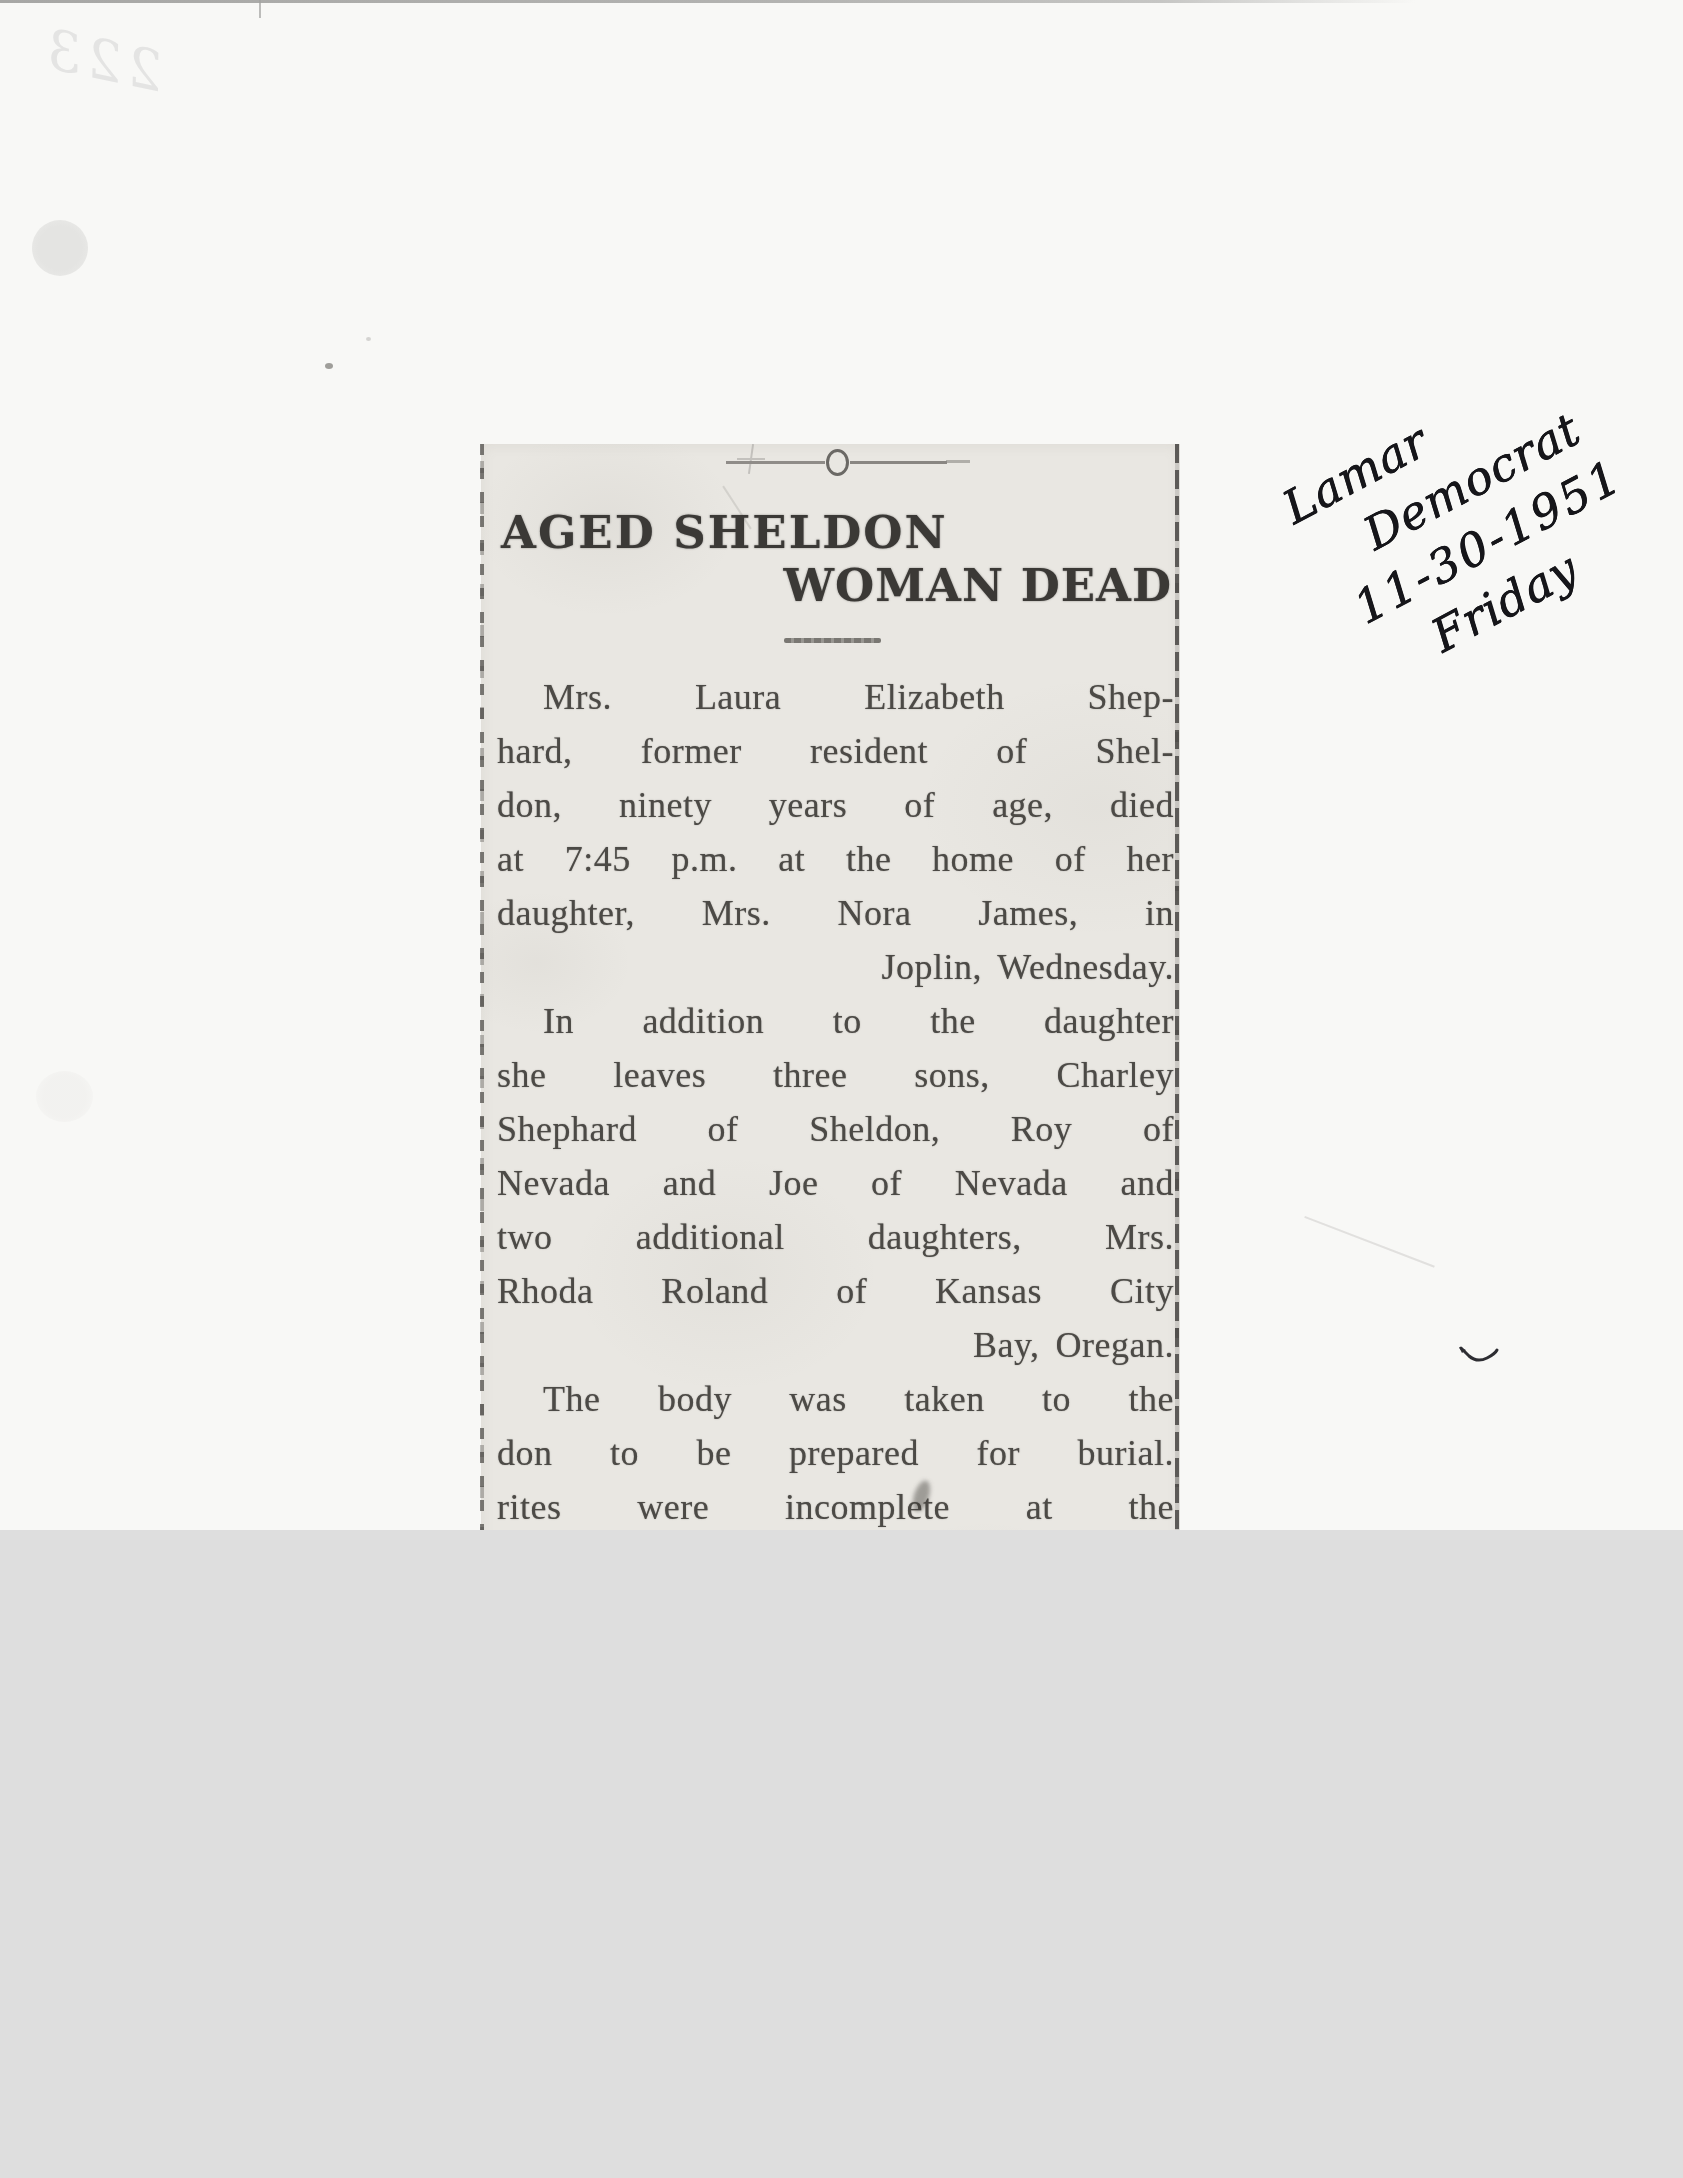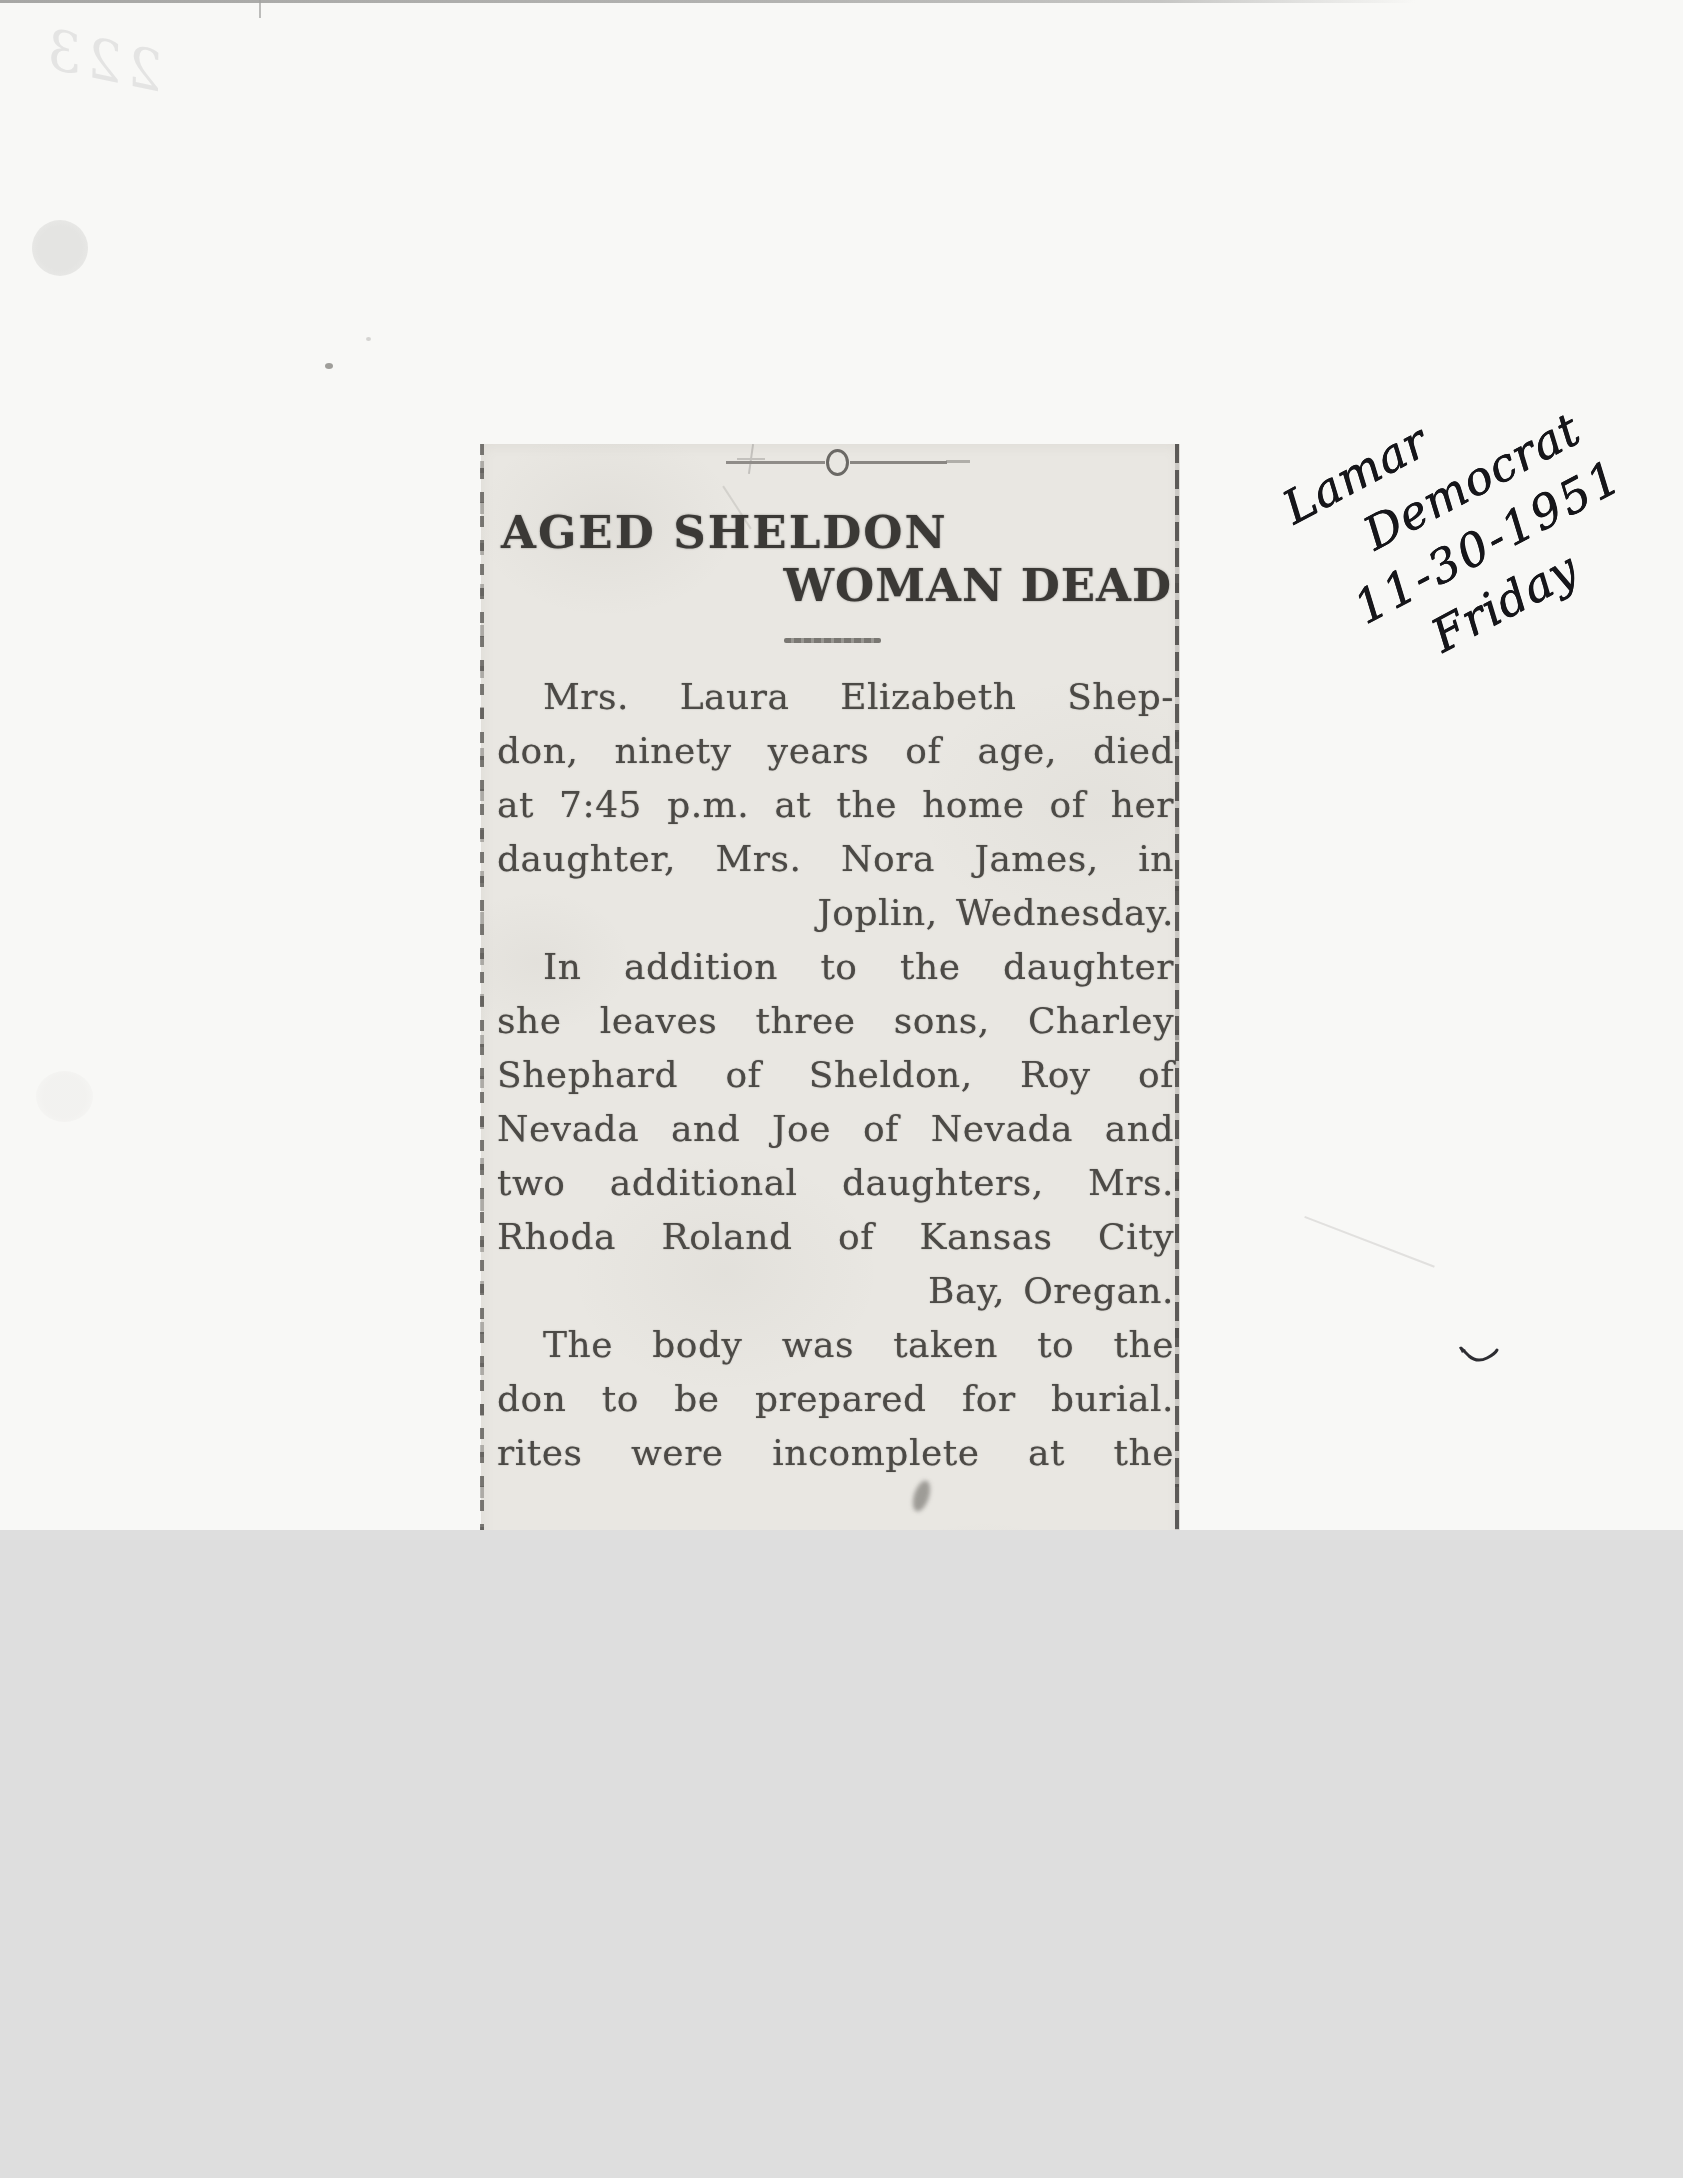--- a/index.html
+++ b/index.html
@@ -104,21 +104,21 @@
     background: repeating-linear-gradient(90deg, #6d6b66 0 7px, #8f8d88 7px 10px);
     border-radius: 2px; opacity: .9;
   }
 
   .article {
     position: absolute; left: 16px; top: 226px; width: 677px;
     font-size: 36px; line-height: 54px;
     color: #4c4a46; letter-spacing: 0.5px;
     text-shadow: 0 0 1.2px rgba(76,74,70,.6);
   }
-  .ln { height: 54px; white-space: nowrap; }
+  .ln { height: 54px; white-space: nowrap; font-family: Liberation Serif, serif; }
   .ln.j { white-space: normal; text-align: justify; text-align-last: justify; }
   .ln.ind { text-indent: 46px; }
   .ln.end { text-align: right; word-spacing: .18em; }
 
   .smudge {
     position: absolute; left: 433px; top: 1036px; width: 15px; height: 32px;
     background: rgba(55,52,48,.42); border-radius: 50%;
     transform: rotate(18deg); filter: blur(2px);
   }
 
@@ -176,20 +176,21 @@
     <div class="pencil-cross"></div>
     <div class="scratch"></div>
 
     <div class="headline l1">AGED SHELDON</div>
     <div class="headline l2">WOMAN DEAD</div>
 
     <div class="head-rule"></div>
 
     <div class="article">
       <div class="ln j ind">Mrs. Laura Elizabeth Shep-</div>
+      <div class="ln j">hard, former resident of Shel-</div>
       <div class="ln j">don, ninety years of age, died</div>
       <div class="ln j">at 7:45 p.m. at the home of her</div>
       <div class="ln j">daughter, Mrs. Nora James, in</div>
       <div class="ln end">Joplin, Wednesday.</div>
       <div class="ln j ind">In addition to the daughter</div>
       <div class="ln j">she leaves three sons, Charley</div>
       <div class="ln j">Shephard of Sheldon, Roy of</div>
       <div class="ln j">Nevada and Joe of Nevada and</div>
       <div class="ln j">two additional daughters, Mrs.</div>
       <div class="ln j">Rhoda Roland of Kansas City</div>

